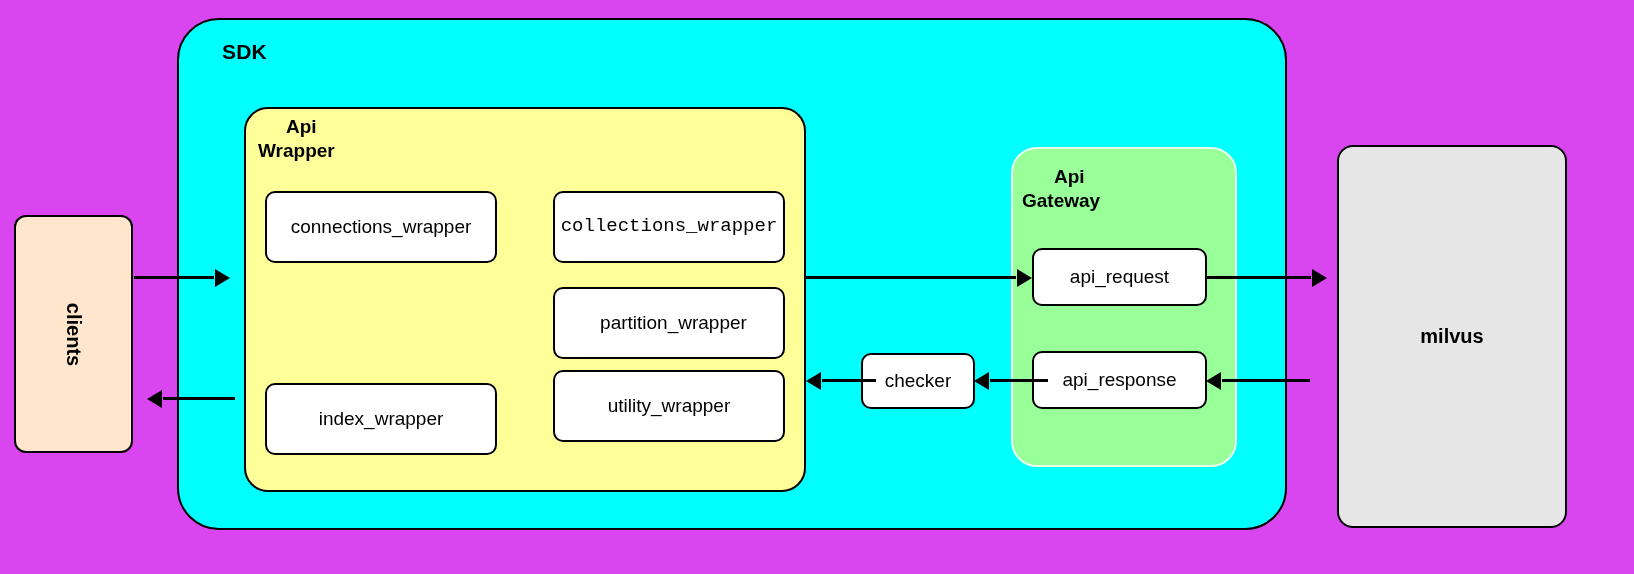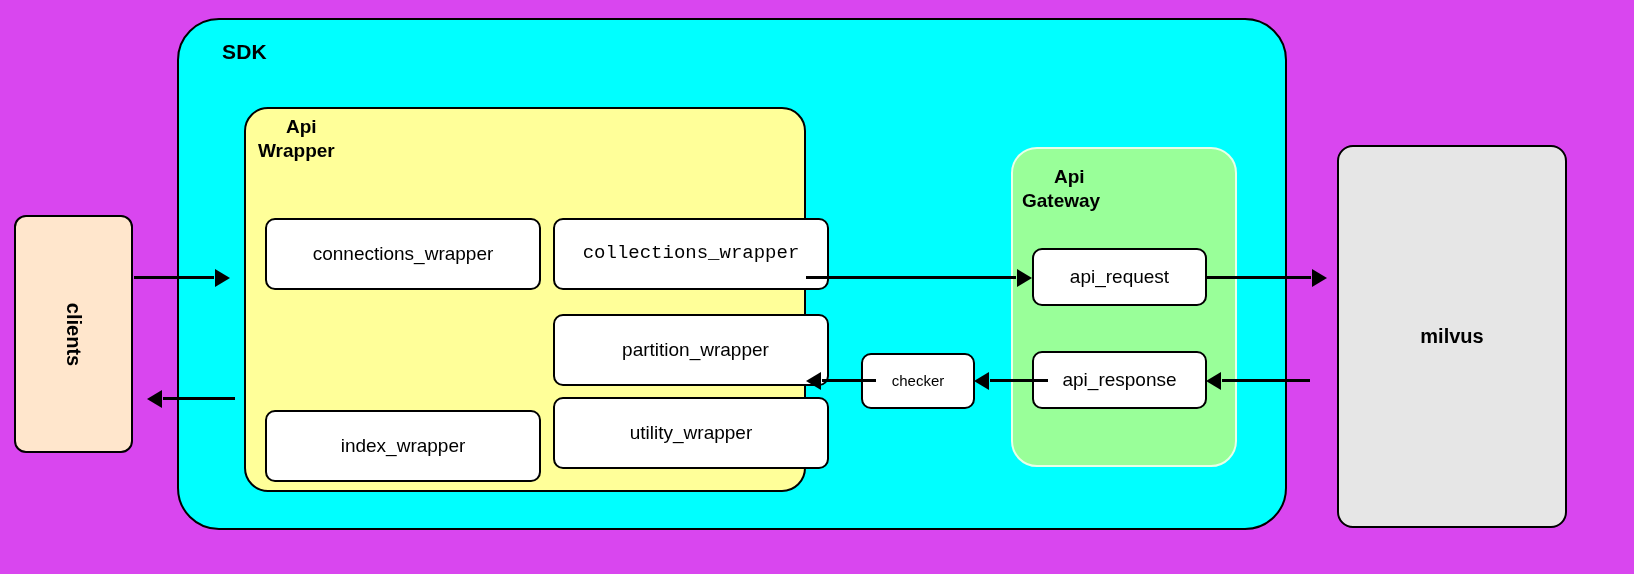--- a/index.html
+++ b/index.html
@@ -98,42 +98,42 @@
 
   
   .white-box {
     background: #ffffff;
     border-radius: 10px;
     font-size: 19px;
     color: #000000;
   }
 
   
-  .wrap-box { width: 276px; height: 72px; margin-top: 27px; }
+  .wrap-box { width: 232px; height: 72px; }
   #box-connections-wrapper { left: 265px; top: 191px; }
   #box-collections-wrapper { left: 553px; top: 191px; font-family: Liberation Mono, monospace; }
   #box-schema-wrapper      { left: 265px; top: 287px; }
   #box-partition-wrapper   { left: 553px; top: 287px; padding-left: 9px; }
   #box-index-wrapper       { left: 265px; top: 383px; }
   #box-utility-wrapper     { left: 553px; top: 370px; text-align: right; }
 
   
   .gw-box { width: 175px; height: 58px; }
   #box-api-request  { left: 1032px; top: 248px; }
   #box-api-response { left: 1032px; top: 351px; }
 
   
   #box-checker {
     left: 861px;
     top: 353px;
     width: 114px;
     height: 56px;
     border-radius: 10px;
     background: #ffffff;
-    font-size: 15px;
+    font-size: 19px;
   }
 
   
   #box-clients {
     left: 14px;
     top: 215px;
     width: 119px;
     height: 238px;
     background: #ffe6cc;
     border-radius: 12px;

